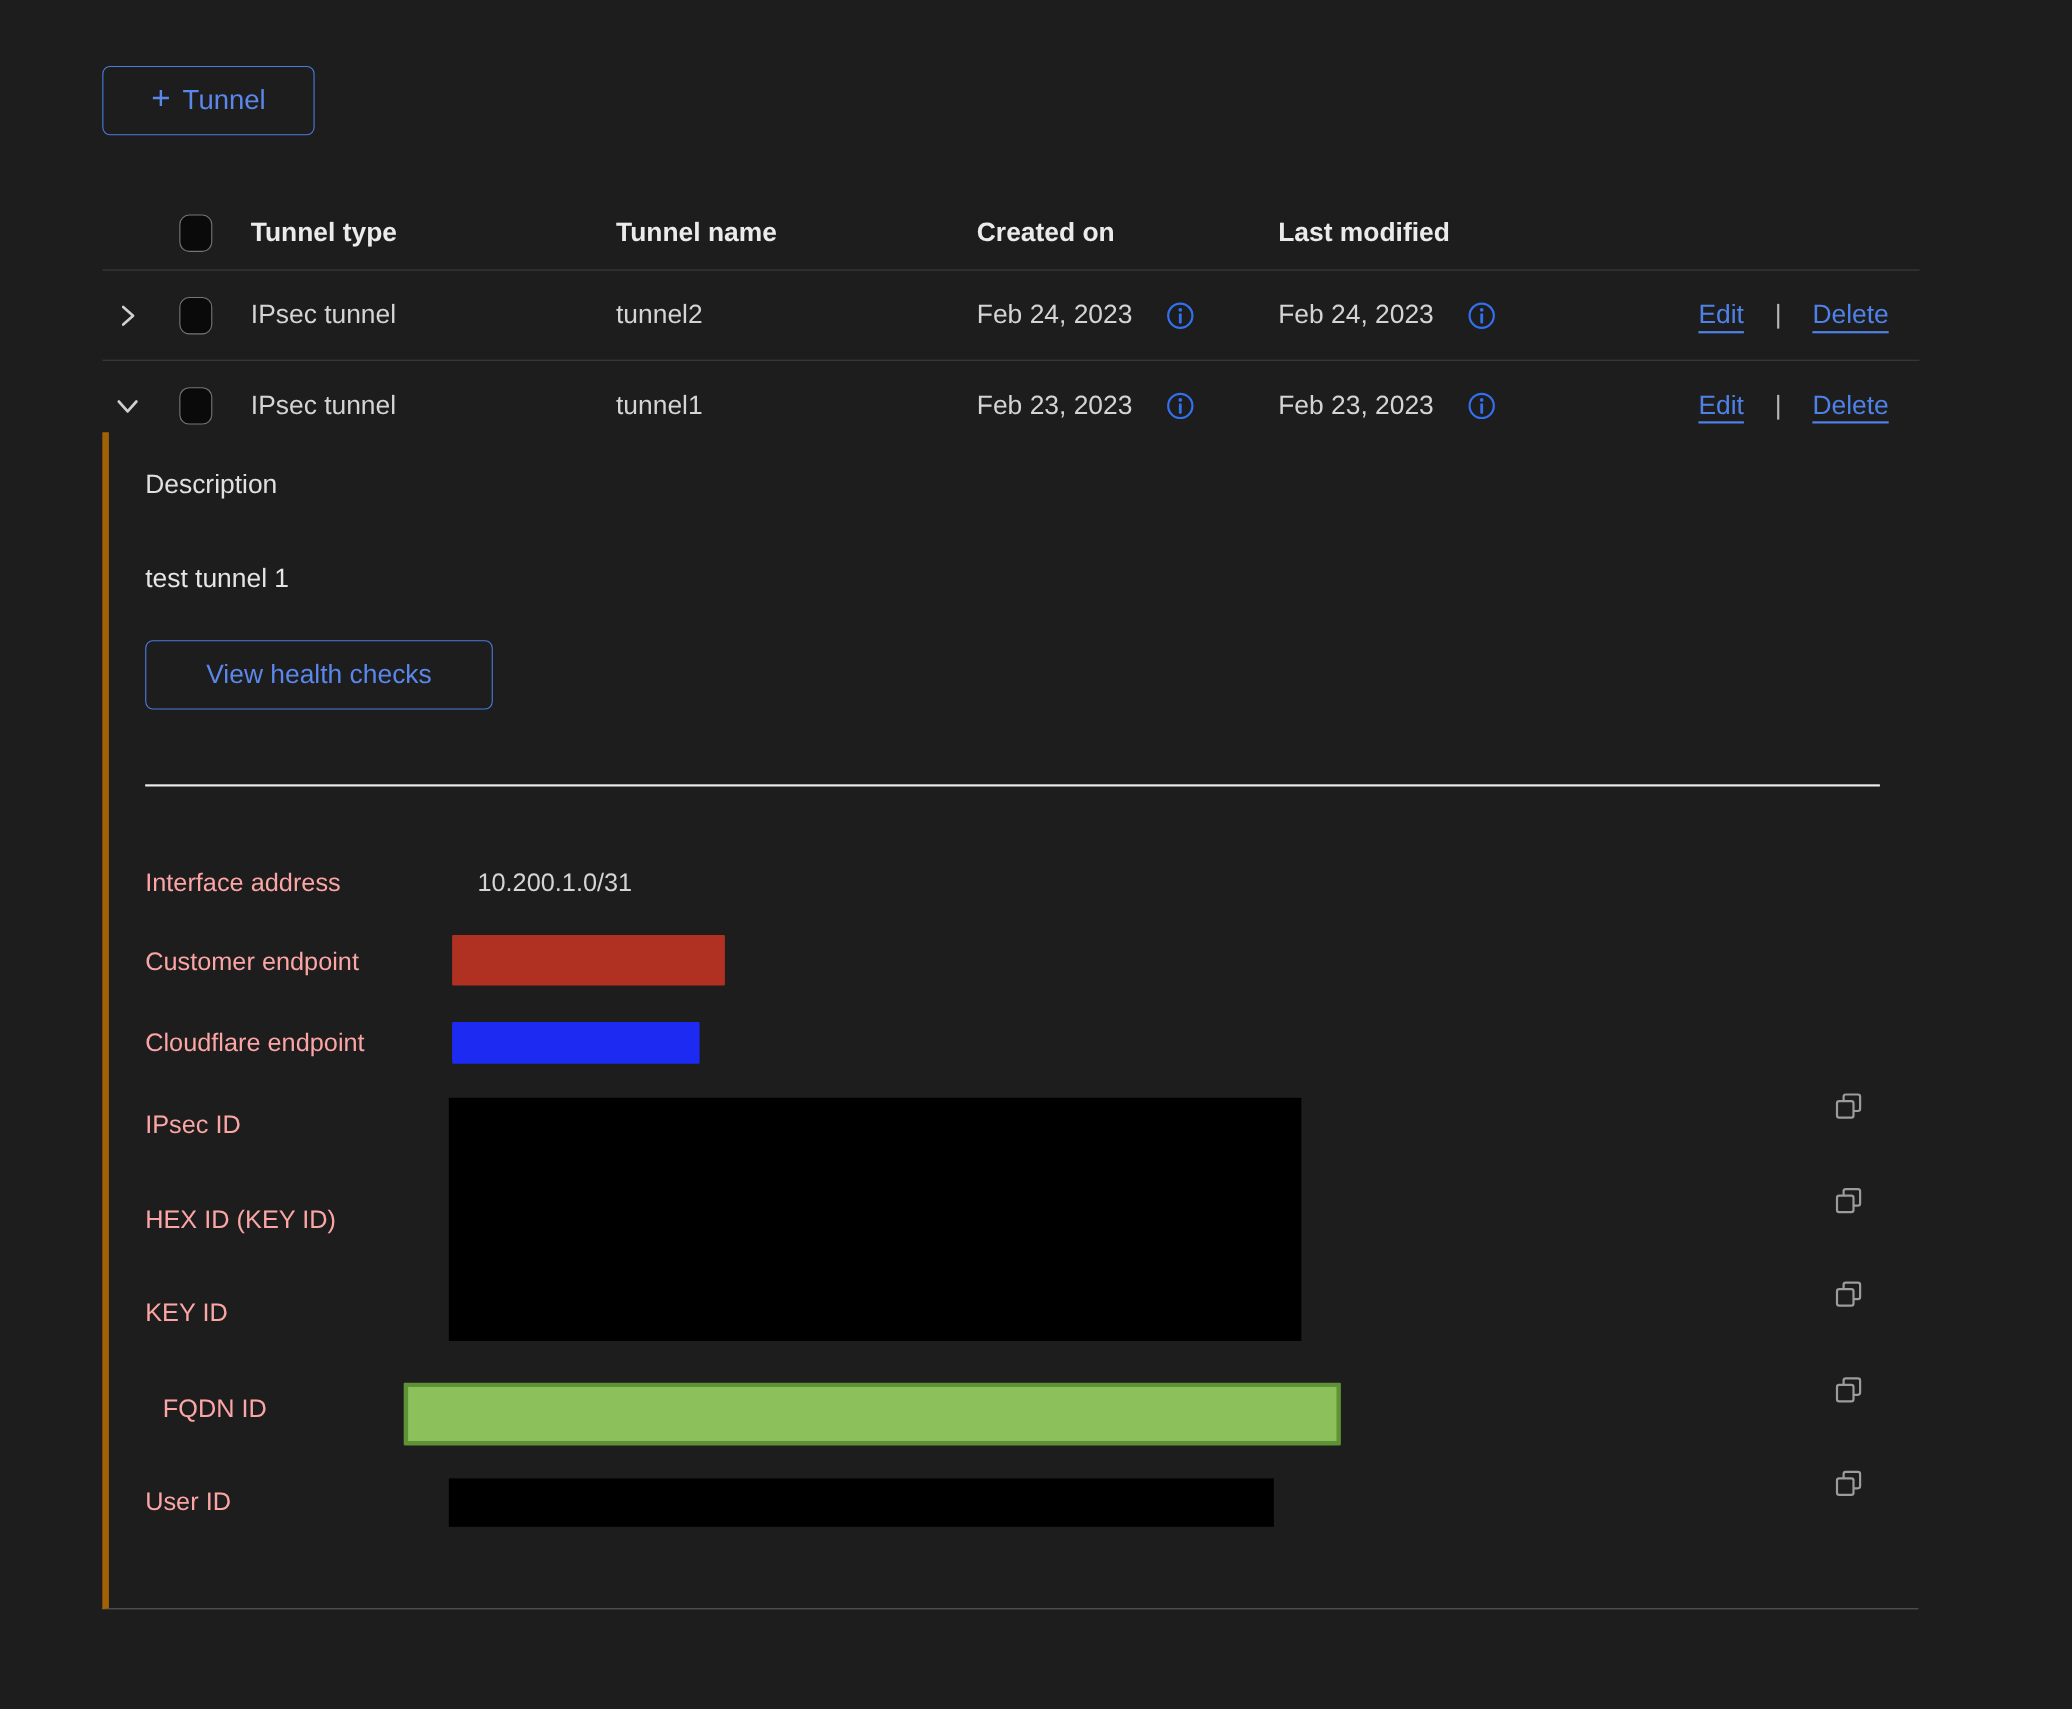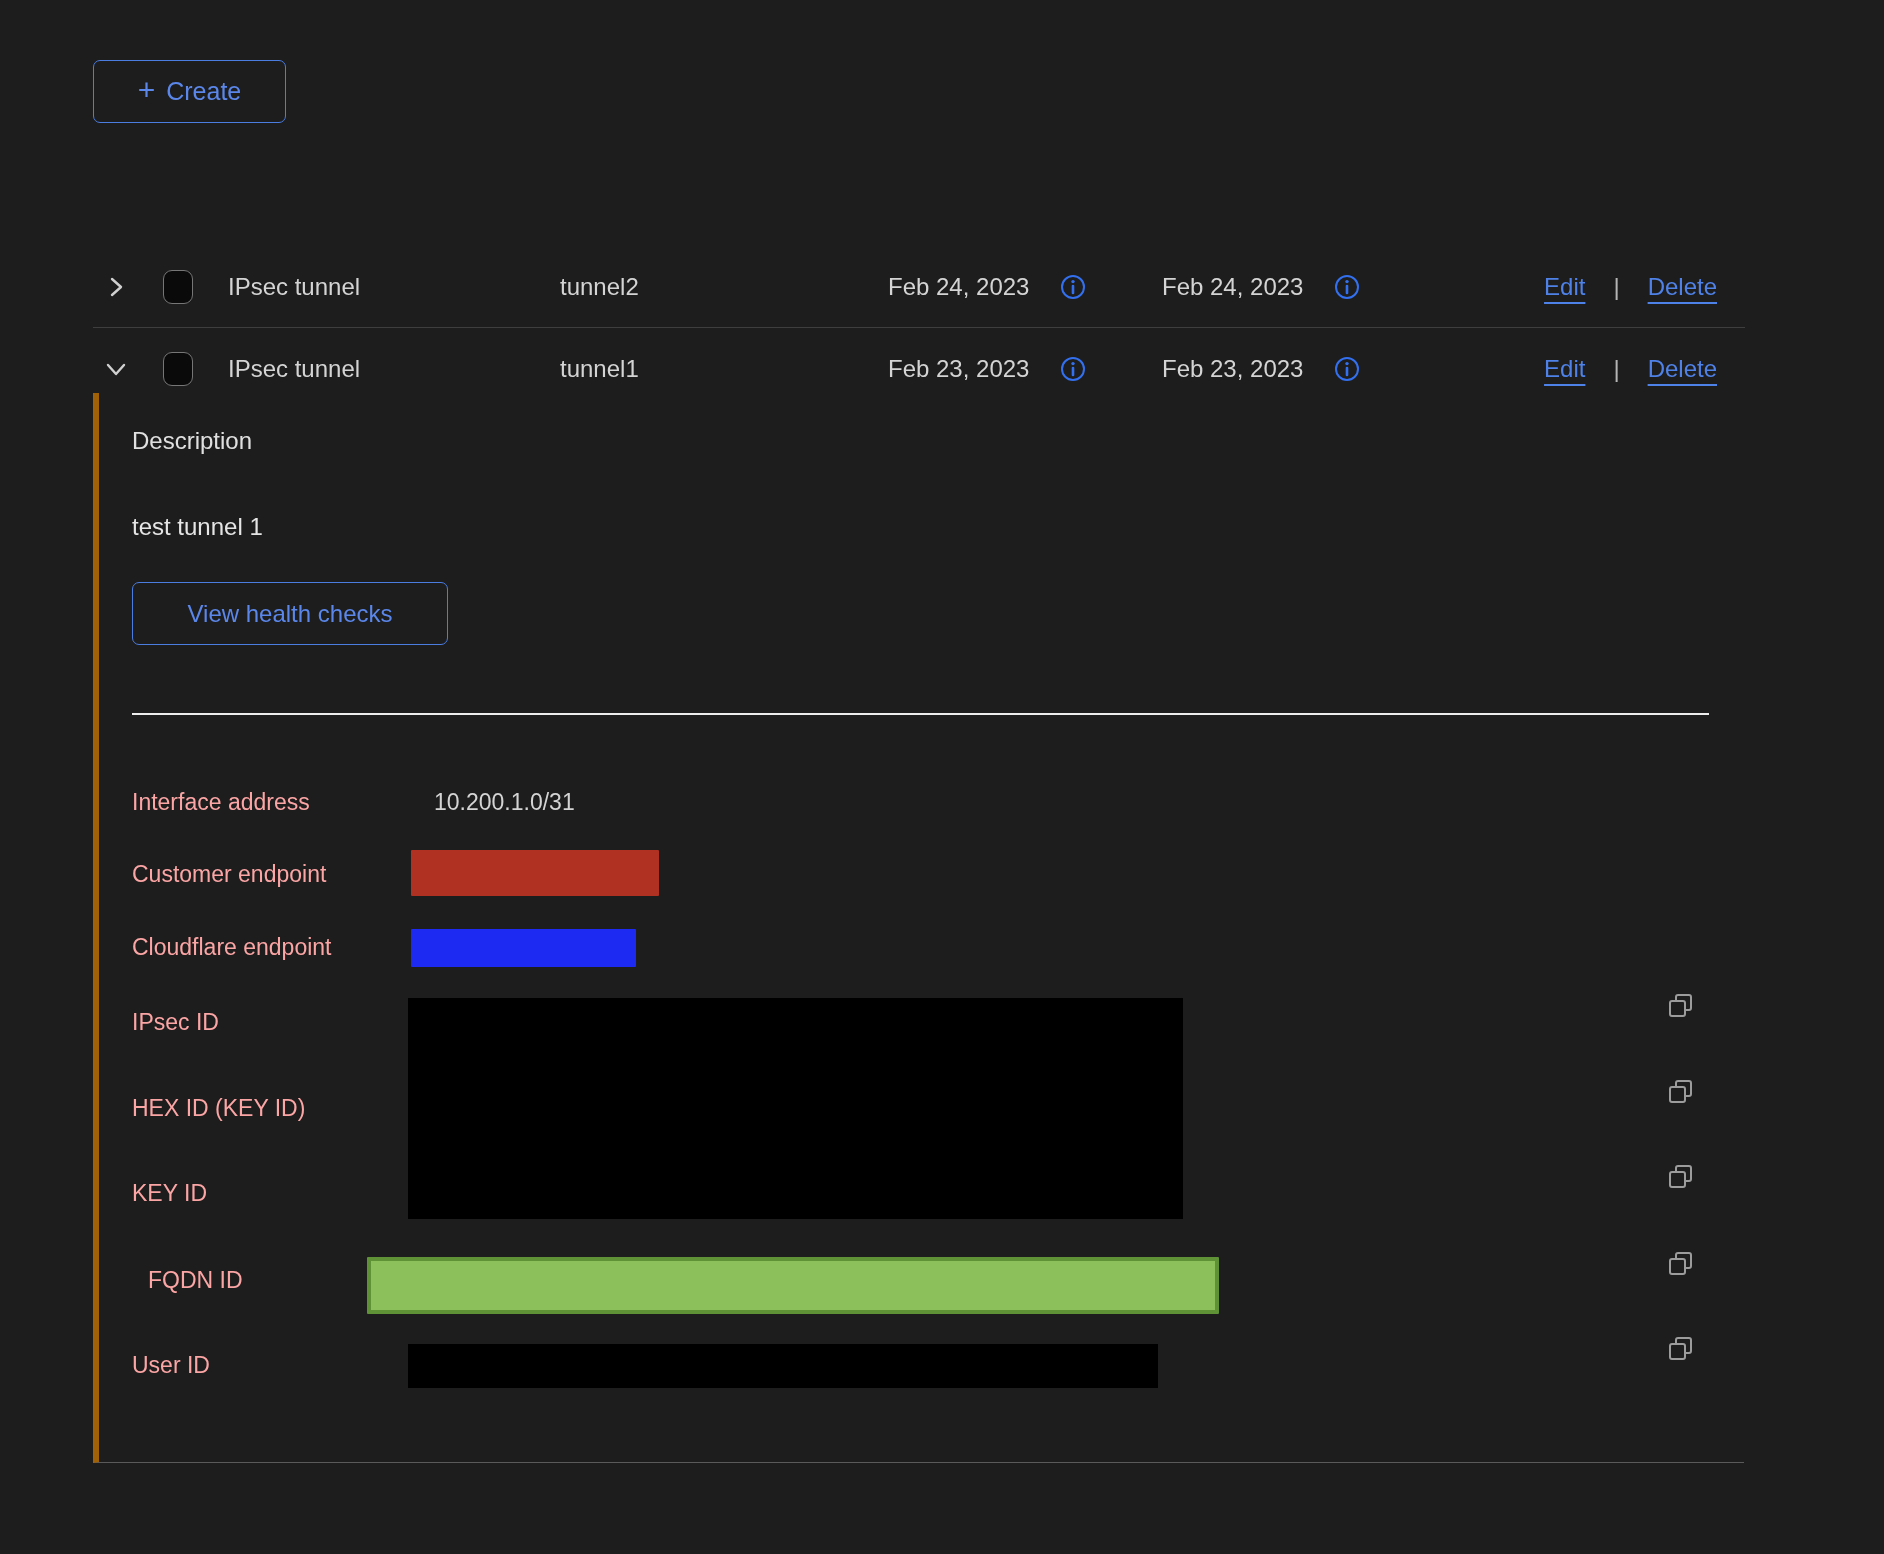--- a/index.html
+++ b/index.html
@@ -57,23 +57,30 @@
   .redact{border-radius:1px;}
   .copy-btn{width:34px;height:34px;background:none;border:none;padding:0;cursor:pointer;}
 </style>
 </head>
 <body>
 
 <div class="page">
 
   <button class="create-btn">
     <span class="plus">+</span>
-    <span>Create</span>
+    <span>Tunnel</span>
   </button>
 
+  <div class="t-row t-header">
+    <div class="cell c-check checkbox"></div>
+    <span class="cell hdr c-type">Tunnel type</span>
+    <span class="cell hdr c-name">Tunnel name</span>
+    <span class="cell hdr c-created">Created on</span>
+    <span class="cell hdr c-modified">Last modified</span>
+  </div>
 
   <div class="t-row t-r1">
     <button class="cell c-chev">
       <svg width="28" height="28" viewBox="0 0 28 28">
           <polyline points="10,6 19,14 10,22" fill="none" stroke="#d0d0d0" stroke-width="2.4" stroke-linecap="round" stroke-linejoin="round"></polyline>
         </svg>
     </button>
     <div class="cell c-check checkbox"></div>
     <span class="cell body-txt c-type">IPsec tunnel</span>
     <span class="cell body-txt c-name">tunnel2</span>

